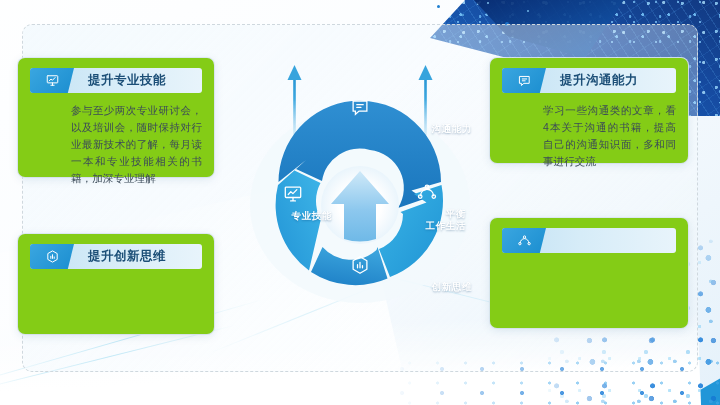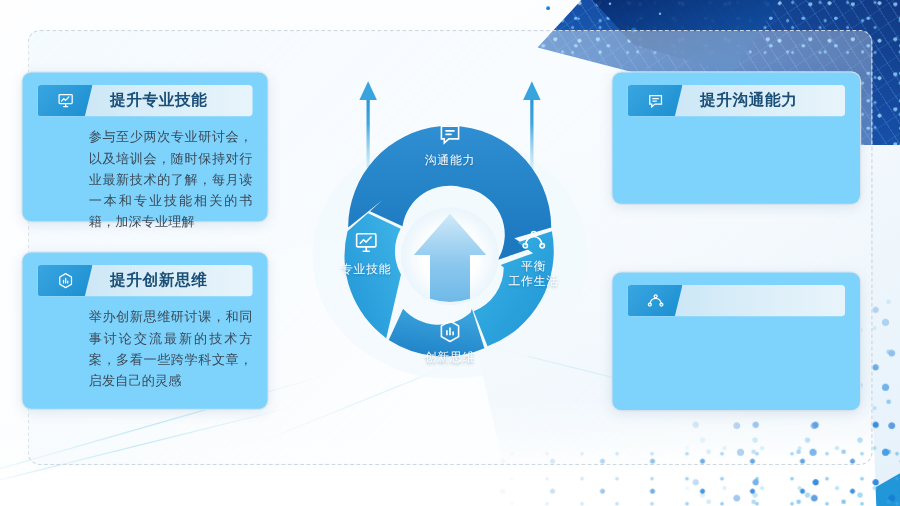--- a/index.html
+++ b/index.html
@@ -112,28 +112,28 @@
     left: 22px; top: 24px;
     width: 676px; height: 348px;
     border: 1px dashed #cfd8de;
     border-radius: 10px;
     background: linear-gradient(135deg, rgba(238,247,253,.62) 0%, rgba(248,252,255,.38) 55%, rgba(255,255,255,.15) 100%);
   }
 
   
   .card {
     position: absolute;
-    background: #7dd3fc;
+    background: #84cc16;
     border-radius: 7px;
     box-shadow: 0 2px 10px rgba(35,85,130,.13), 0 0 0 1px rgba(226,236,244,.9);
     padding: 10px 12px 12px 12px;
   }
   .card-1 { left: 18px;  top: 58px;  width: 196px; height: 119px; }
   .card-2 { left: 490px; top: 58px;  width: 198px; height: 105px; }
-  .card-3 { left: 18px;  top: 202px; width: 196px; height: 125px; }
+  .card-3 { left: 18px;  top: 234px; width: 196px; height: 100px; }
   .card-4 { left: 490px; top: 218px; width: 198px; height: 110px; }
 
   .card-head {
     position: relative;
     height: 25px;
     display: flex;
     align-items: center;
     margin-bottom: 9px;
   }
   .head-band {
@@ -177,22 +177,22 @@
   .wheel {
     position: absolute;
     left: 248px; top: 63px;
     width: 224px; height: 240px;
   }
   .wheel svg { display: block; }
   .seg-label {
     position: absolute;
     color: #ffffff;
     font-size: 9.5px;
-    font-weight: normal;
-    text-align: center;
+    font-weight: bold;
+    text-align: right;
     letter-spacing: .6px;
     line-height: 1.25;
     text-shadow: 0 1px 2px rgba(10,60,110,.35);
     white-space: nowrap;
   }
   .lbl-top    { left: 0; right: 0; top: 60px; }
   .lbl-right  { left: 140px; width: 78px; top: 145px; }
   .lbl-bottom { left: 0; right: 0; top: 218px; }
   .lbl-left   { left: 6px;  width: 78px; top: 147px; }
 
@@ -367,34 +367,34 @@
     <div class="card-head">
       <div class="head-band"></div>
       <div class="head-icon">
         <svg width="15" height="15" viewBox="0 0 24 24" fill="none" stroke="#ffffff" stroke-width="1.6" stroke-linecap="round">
           <path d="M4.5 5.5h15v11h-8.5L7 20v-3.5H4.5z"></path>
             <path d="M8.5 9.5h7M8.5 12.5h4.5"></path>
         </svg>
       </div>
       <div class="card-title">提升沟通能力</div>
     </div>
+    <div class="card-body">学习一些沟通类的文章，看4本关于沟通的书籍，提高自己的沟通知识面，多和同事进行交流</div>
   </div>
 
   <div class="card card-3">
     <div class="card-head">
       <div class="head-band"></div>
       <div class="head-icon">
         <svg width="15" height="15" viewBox="0 0 24 24" fill="none" stroke="#ffffff" stroke-width="1.6" stroke-linejoin="round">
           <path d="M12 3l7.5 4.3v9.4L12 21l-7.5-4.3V7.3z"></path>
           <path d="M9.3 15V11.6M12 15V9.2M14.7 15v-2.3" stroke-linecap="round"></path>
         </svg>
       </div>
       <div class="card-title">提升创新思维</div>
     </div>
-    <div class="card-body">举办创新思维研讨课，和同事讨论交流最新的技术方案，多看一些跨学科文章，启发自己的灵感</div>
   </div>
 
   <div class="card card-4">
     <div class="card-head">
       <div class="head-band"></div>
       <div class="head-icon">
         <svg width="15" height="15" viewBox="0 0 24 24" fill="none" stroke="#ffffff" stroke-width="1.6">
           <path d="M5 16a7 7 0 0 1 14 0" stroke-linecap="round"></path>
           <circle cx="12" cy="6.5" r="1.9"></circle>
             <circle cx="4.6" cy="17" r="1.9"></circle>

